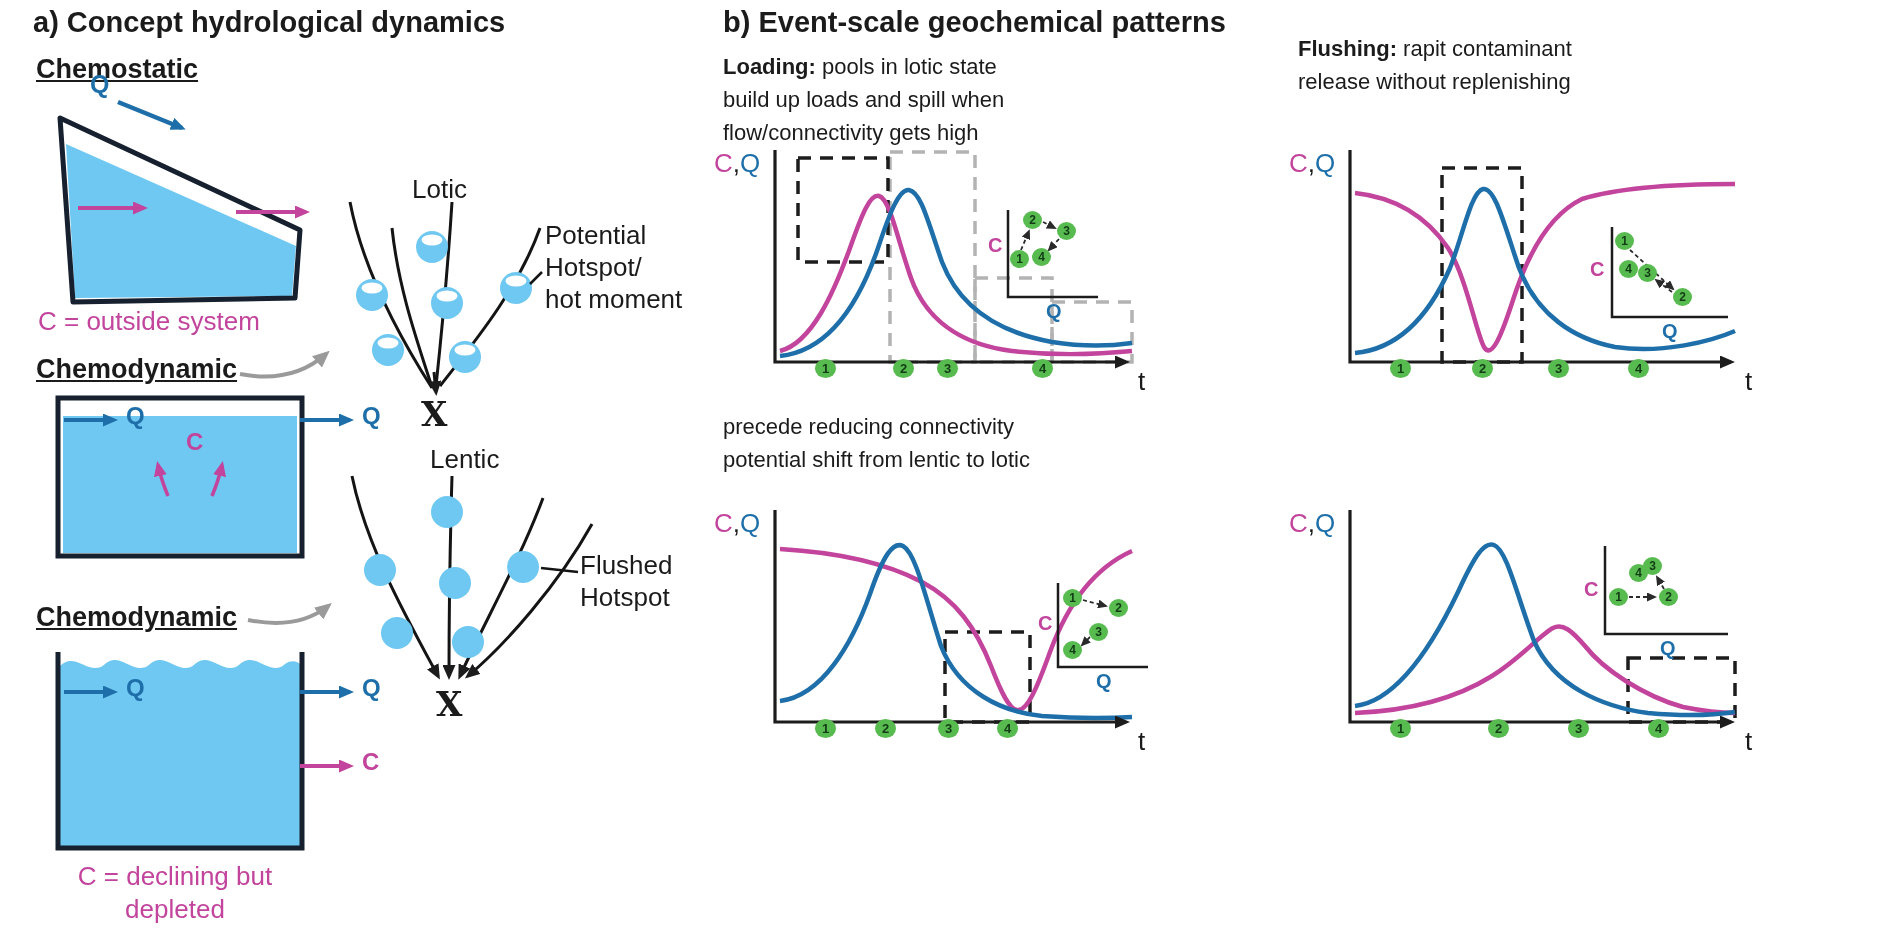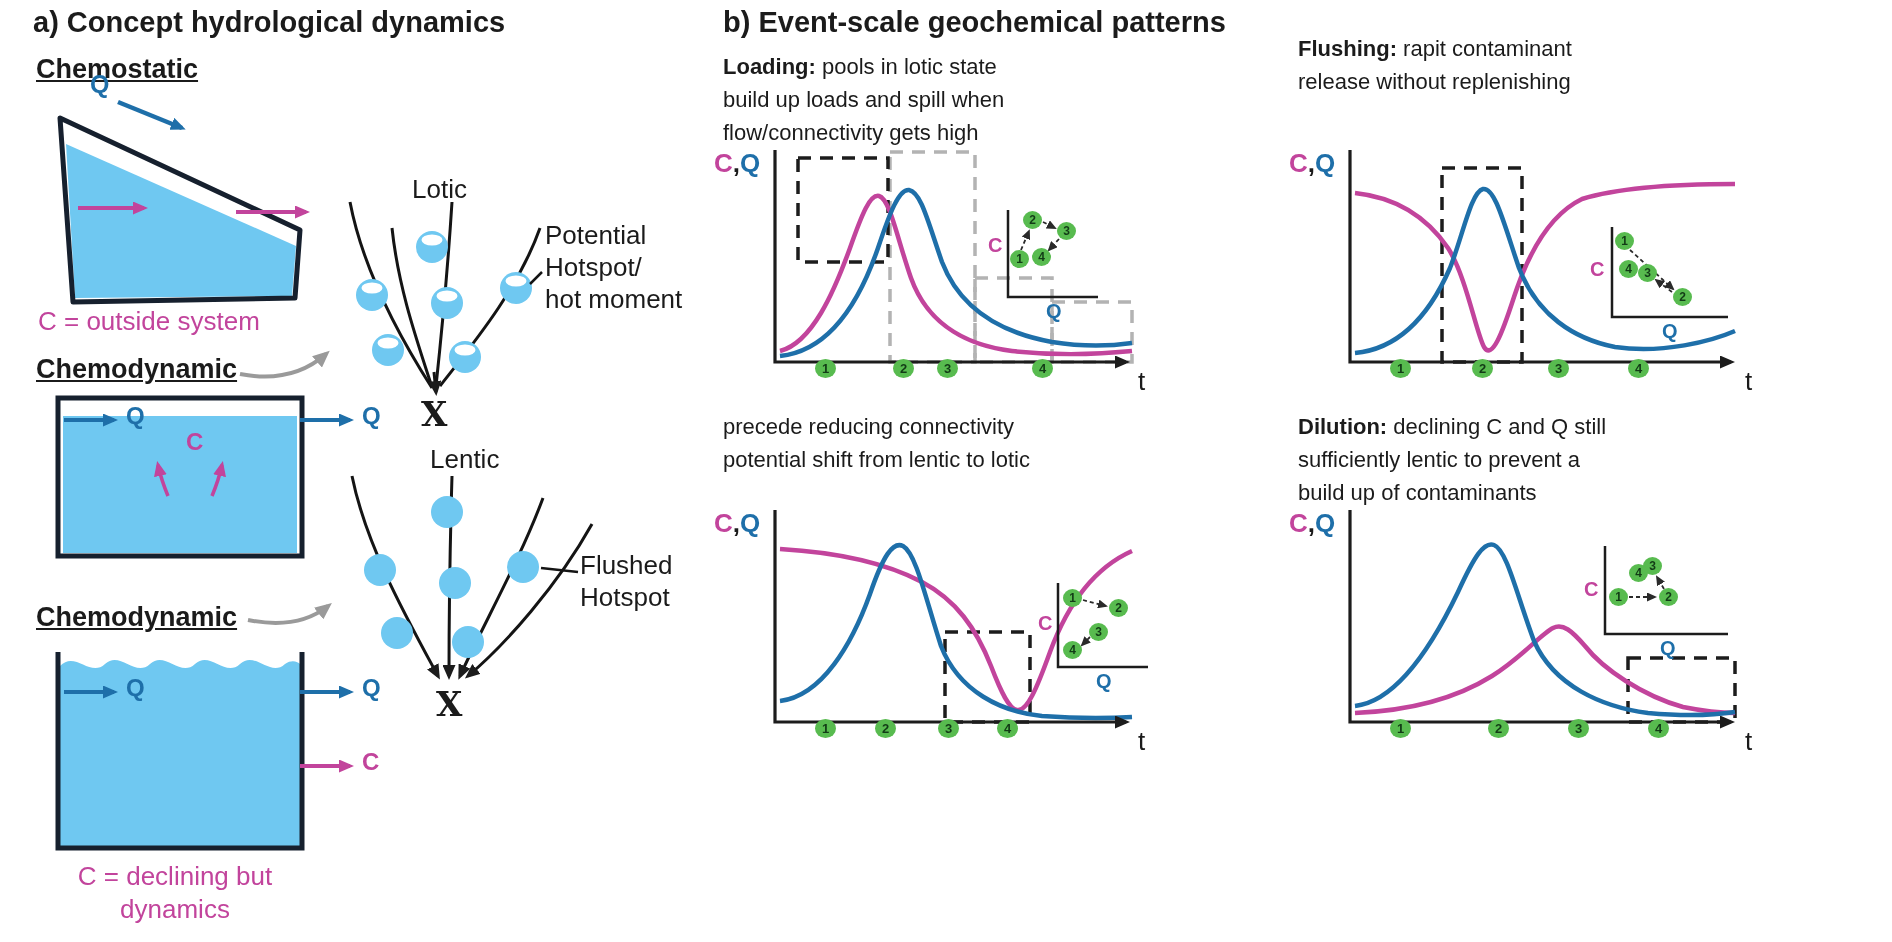--- a/index.html
+++ b/index.html
@@ -11,21 +11,21 @@
   .pink{color:#c2449c;}
   .blue{color:#1e6fa9;}
   .dark{color:#1b1b1b;}
   .title{font-size:29px;font-weight:700;}
   .sect{font-size:27px;font-weight:700;text-decoration:underline;}
   .t26{font-size:26px;text-align:center;}
   .t24{font-size:24px;font-weight:700;}
   .heading{font-size:22px;line-height:33px;}
   .capcenter{position:absolute;width:300px;text-align:center;font-size:26px;line-height:33px;}
   .xsym{font-size:34px;font-weight:700;font-family:"DejaVu Serif",serif;}
-  .cq{font-size:26px;font-weight:700;}
+  .cq{font-size:26px;font-weight:400;}
   .insetlbl{font-size:20px;font-weight:700;}
   .tlab{font-size:26px;}
   .gm{position:absolute;width:21px;height:19px;margin:-10px 0 0 -10px;border-radius:50%;
       background:#58bb4f;color:#123b16;font-weight:700;font-size:13px;line-height:19px;
       text-align:center;}
   .gm.sm{width:19px;height:18px;margin:-9px 0 0 -9px;font-size:12px;line-height:18px;}
 </style>
 </head>
 <body>
 
@@ -181,21 +181,21 @@
 <div class="lbl t24 blue" style="left:126px;top:402px">Q</div>
 <div class="lbl t24 blue" style="left:362px;top:402px">Q</div>
 <div class="lbl t24 pink" style="left:186px;top:428px">C</div>
 
 <div class="lbl sect" style="left:36px;top:602px">Chemodynamic</div>
 <div class="lbl t24 blue" style="left:126px;top:674px">Q</div>
 <div class="lbl t24 blue" style="left:362px;top:674px">Q</div>
 <div class="lbl t24 pink" style="left:362px;top:748px">C</div>
 <div class="capcenter pink" style="left:25px;top:860px">
   <div>C = declining but</div>
-  <div>dynamics</div>
+  <div>depleted</div>
 </div>
 
 <div class="lbl t26" style="left:412px;top:174px">Lotic</div>
 <div class="lbl t26" style="left:545px;top:220px">Potential</div>
 <div class="lbl t26" style="left:545px;top:252px">Hotspot/</div>
 <div class="lbl t26" style="left:545px;top:284px">hot moment</div>
 <div class="lbl xsym" style="left:421px;top:394px">X</div>
 
 <div class="lbl t26" style="left:430px;top:444px">Lentic</div>
 <div class="lbl t26" style="left:580px;top:550px">Flushed</div>
@@ -209,25 +209,20 @@
   <div>build up loads and spill when</div>
   <div>flow/connectivity gets high</div>
 </div>
 <div class="lbl heading" style="left:1298px;top:32px">
   <div><span class="b">Flushing:</span><span> rapit contaminant</span></div>
   <div>release without replenishing</div>
 </div>
 <div class="lbl heading" style="left:723px;top:410px">
   <div>precede reducing connectivity</div>
   <div>potential shift from lentic to lotic</div>
-</div>
-<div class="lbl heading" style="left:1298px;top:410px">
-  <div><span class="b">Dilution:</span><span> declining C and Q still</span></div>
-  <div>sufficiently lentic to prevent a</div>
-  <div>build up of contaminants</div>
 </div>
 
 <div class="lbl cq" style="left:714px;top:148px"><span class="pink">C</span><span class="dark">,</span><span class="blue">Q</span></div>
 <div class="lbl cq" style="left:1289px;top:148px"><span class="pink">C</span><span class="dark">,</span><span class="blue">Q</span></div>
 <div class="lbl cq" style="left:714px;top:508px"><span class="pink">C</span><span class="dark">,</span><span class="blue">Q</span></div>
 <div class="lbl cq" style="left:1289px;top:508px"><span class="pink">C</span><span class="dark">,</span><span class="blue">Q</span></div>
 
 <div class="lbl tlab" style="left:1138px;top:366px">t</div>
 <div class="lbl tlab" style="left:1745px;top:366px">t</div>
 <div class="lbl tlab" style="left:1138px;top:726px">t</div>

